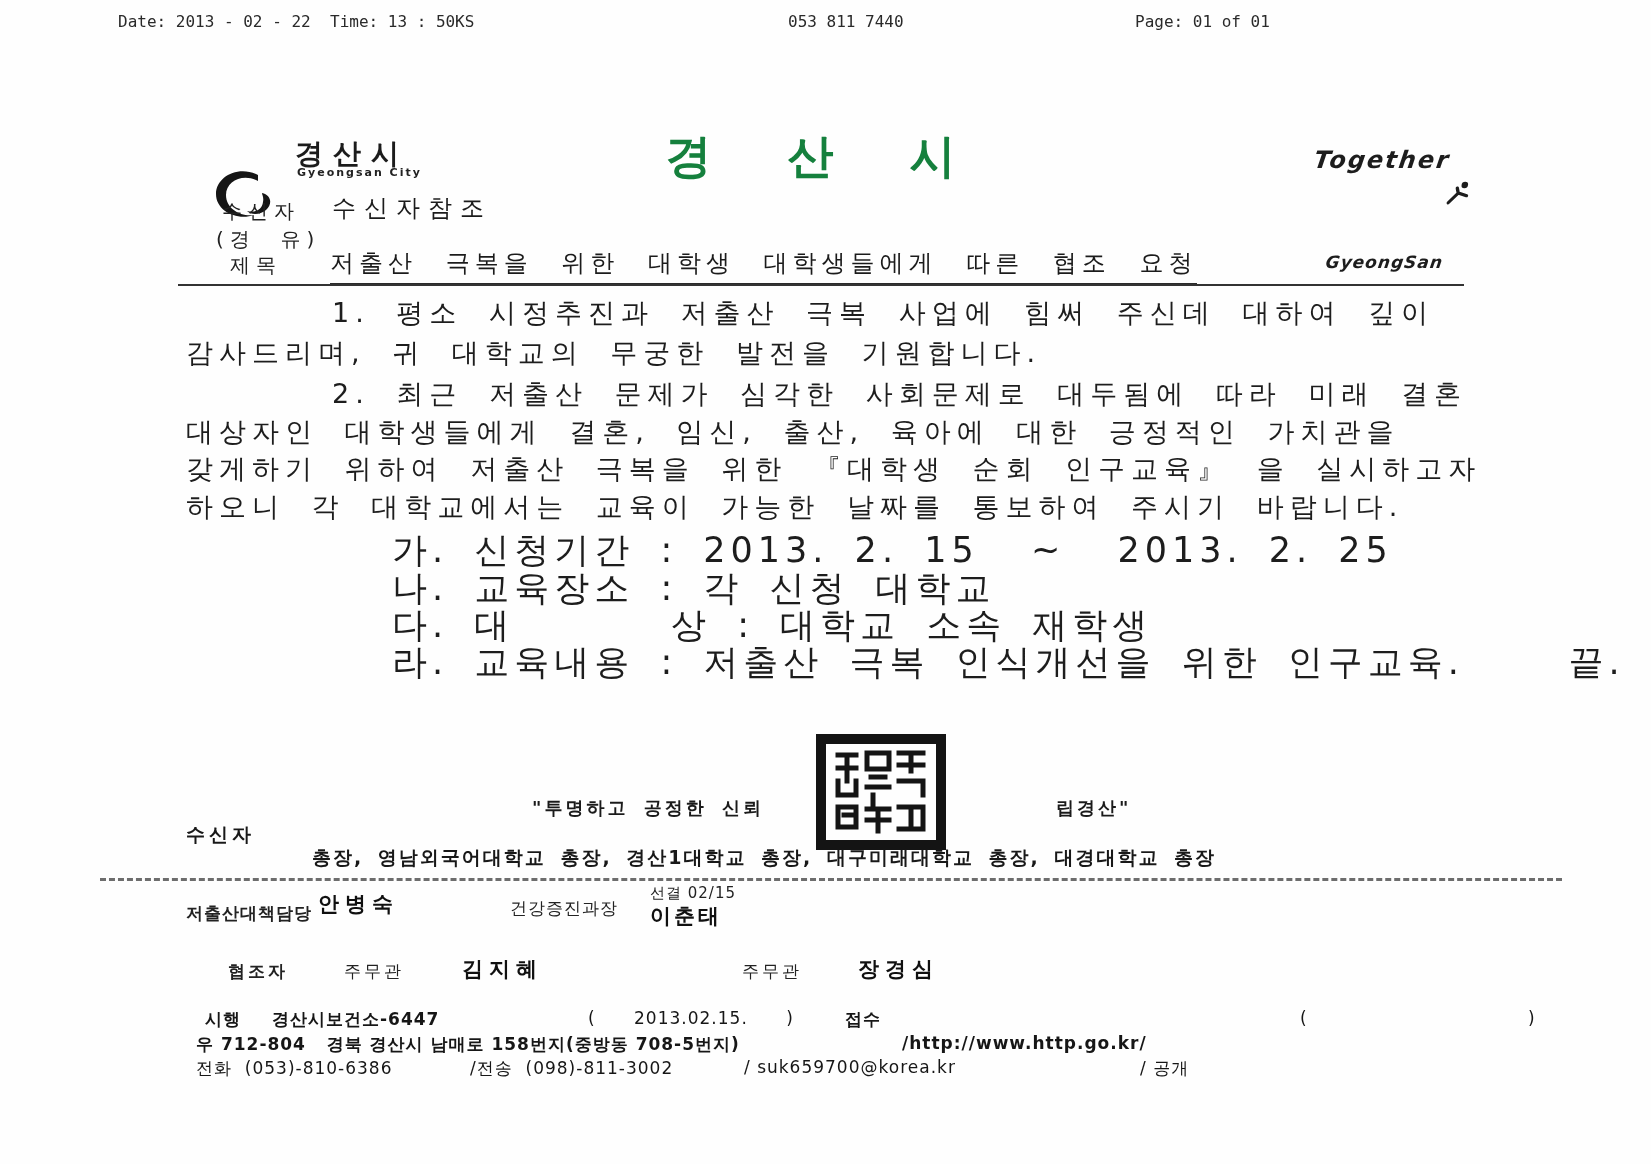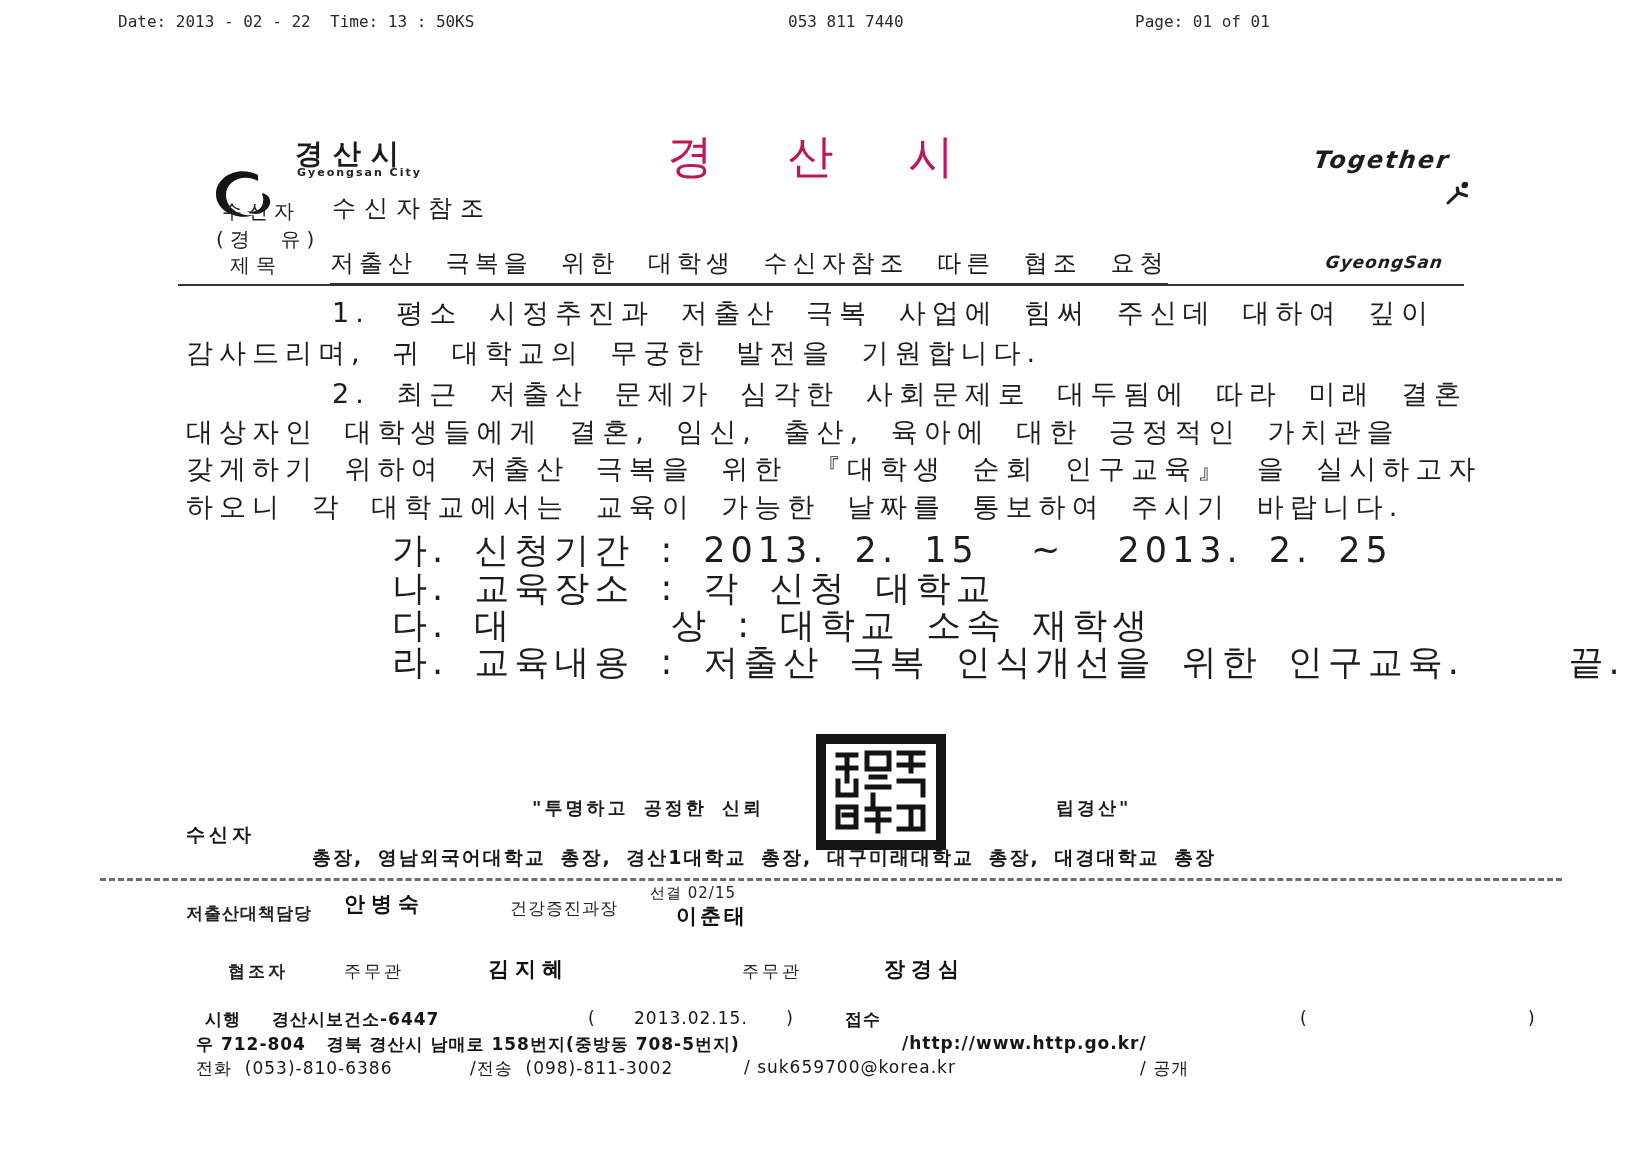--- a/index.html
+++ b/index.html
@@ -12,22 +12,22 @@
     overflow:hidden;
   }
   .abs{position:absolute;white-space:pre;}
   
   .fax{font-family:"DejaVu Sans Mono",monospace;font-size:16px;color:#2a2a2a;}
   
   .slogan{left:0;right:0;top:78px;text-align:center;font-size:24px;font-weight:bold;
           letter-spacing:3px;word-spacing:10px;color:#161616;}
   .org-name{left:295px;top:135px;font-size:28px;font-weight:bold;letter-spacing:10px;}
   .org-name-en{left:297px;top:166px;font-size:11px;font-weight:bold;letter-spacing:2px;color:#222;}
-  .doc-title{left:0;right:0;top:126px;text-align:center;font-size:46px;font-weight:normal;
-             letter-spacing:30px;color:#be185d;}
+  .doc-title{left:0;right:0;top:126px;text-align:center;font-size:46px;font-weight:bold;
+             letter-spacing:30px;color:#15803d;}
   .together{left:1285px;top:132px;font-style:italic;font-weight:bold;transform:skewX(-8deg);
             color:#1d1d1d;line-height:1;}
   .tg1{font-size:24px;letter-spacing:2px;}
   .tg2{font-size:17px;letter-spacing:1px;margin-left:26px;}
   
   .lbl{font-size:20px;letter-spacing:6px;color:#222;}
   .recv-val{left:332px;top:192px;font-size:24px;letter-spacing:8px;}
   .subject-val{left:330px;top:247px;font-size:24px;letter-spacing:5px;word-spacing:16px;
                border-bottom:2px solid #2a2a2a;padding-bottom:4px;}
   .subject-rule{left:178px;top:284px;width:1286px;height:2px;background:#333;}
@@ -36,21 +36,21 @@
   .item{font-size:35px;letter-spacing:5px;word-spacing:10px;color:#1d1d1d;}
   
   .sender{left:703px;top:738px;font-size:36px;letter-spacing:42px;color:#161616;}
   .seal{left:815px;top:695px;}
   .quote{font-size:18px;font-weight:bold;letter-spacing:3px;word-spacing:6px;color:#1a1a1a;}
   
   .rlist{font-size:19px;font-weight:bold;letter-spacing:2px;word-spacing:6px;color:#181818;}
   .dashed-sep{left:100px;top:878px;width:1462px;height:0;border-top:3px dashed #4a4a4a;opacity:.8;}
   
   .off-title{font-size:17px;font-weight:bold;letter-spacing:1px;color:#222;}
-  .off-name{font-size:21px;font-weight:bold;letter-spacing:6px;color:#101010;margin-left:26px;}
+  .off-name{font-size:21px;font-weight:bold;letter-spacing:6px;color:#101010;}
   .approval{font-size:15px;letter-spacing:1px;color:#222;}
   
   .foot{font-size:17px;color:#161616;letter-spacing:1px;}
   .foot-b{font-weight:bold;}
   svg{display:block;}
 </style>
 </head>
 <body>
 
 <div class="page">
@@ -82,21 +82,21 @@
         <path d="M3 21 L11 12 L9.5 7.5 M11 12 L19 14.5" stroke="#1d1d1d" stroke-width="3" fill="none" stroke-linecap="round"></path>
       </svg>
     </span><br>
     <span class="tg2">GyeongSan</span>
   </div>
 
   <span class="abs lbl" style="left:222px;top:198px">수신자</span>
   <span class="abs recv-val">수신자참조</span>
   <span class="abs lbl" style="left:216px;top:226px">(경  유)</span>
   <span class="abs lbl" style="left:230px;top:252px">제목</span>
-  <span class="abs subject-val">저출산 극복을 위한 대학생 수신자참조 따른 협조 요청</span>
+  <span class="abs subject-val">저출산 극복을 위한 대학생 대학생들에게 따른 협조 요청</span>
   <div class="abs subject-rule"></div>
 
   <div>
     <span class="abs bodyline" style="left:332px;top:295px">1. 평소 시정추진과 저출산 극복 사업에 힘써 주신데 대하여 깊이</span>
     <span class="abs bodyline" style="left:186px;top:335px">감사드리며, 귀 대학교의 무궁한 발전을 기원합니다.</span>
     <span class="abs bodyline" style="left:332px;top:376px">2. 최근 저출산 문제가 심각한 사회문제로 대두됨에 따라 미래 결혼</span>
     <span class="abs bodyline" style="left:186px;top:414px">대상자인 대학생들에게 결혼, 임신, 출산, 육아에 대한 긍정적인 가치관을</span>
     <span class="abs bodyline" style="left:186px;top:451px">갖게하기 위하여 저출산 극복을 위한 『대학생 순회 인구교육』 을 실시하고자</span>
     <span class="abs bodyline" style="left:186px;top:489px">하오니 각 대학교에서는 교육이 가능한 날짜를 통보하여 주시기 바랍니다.</span>
     <span class="abs item" style="left:392px;top:527px">가. 신청기간 : 2013. 2. 15  ~  2013. 2. 25</span>

